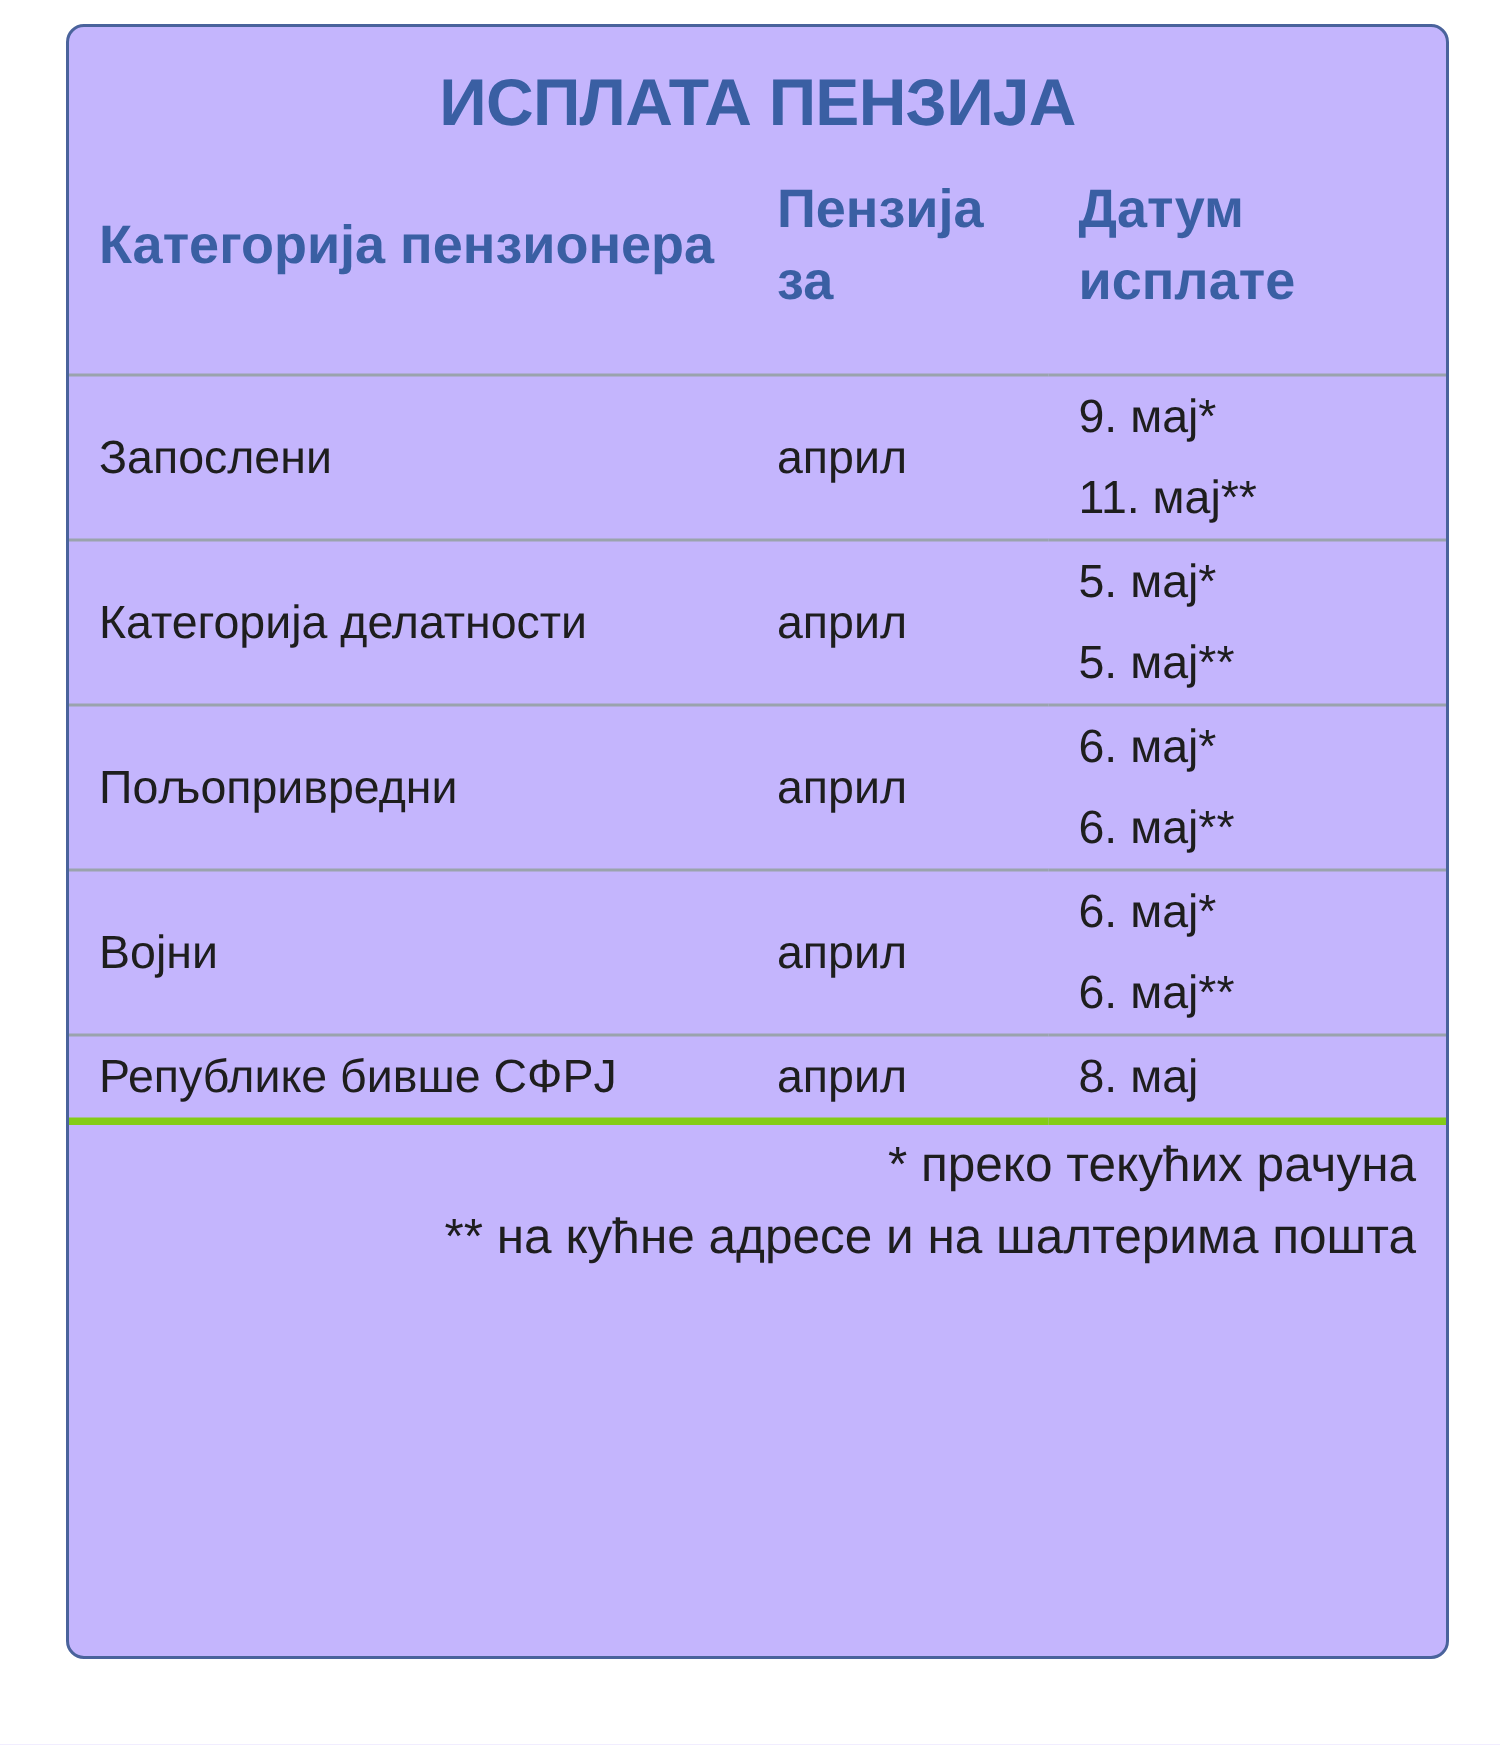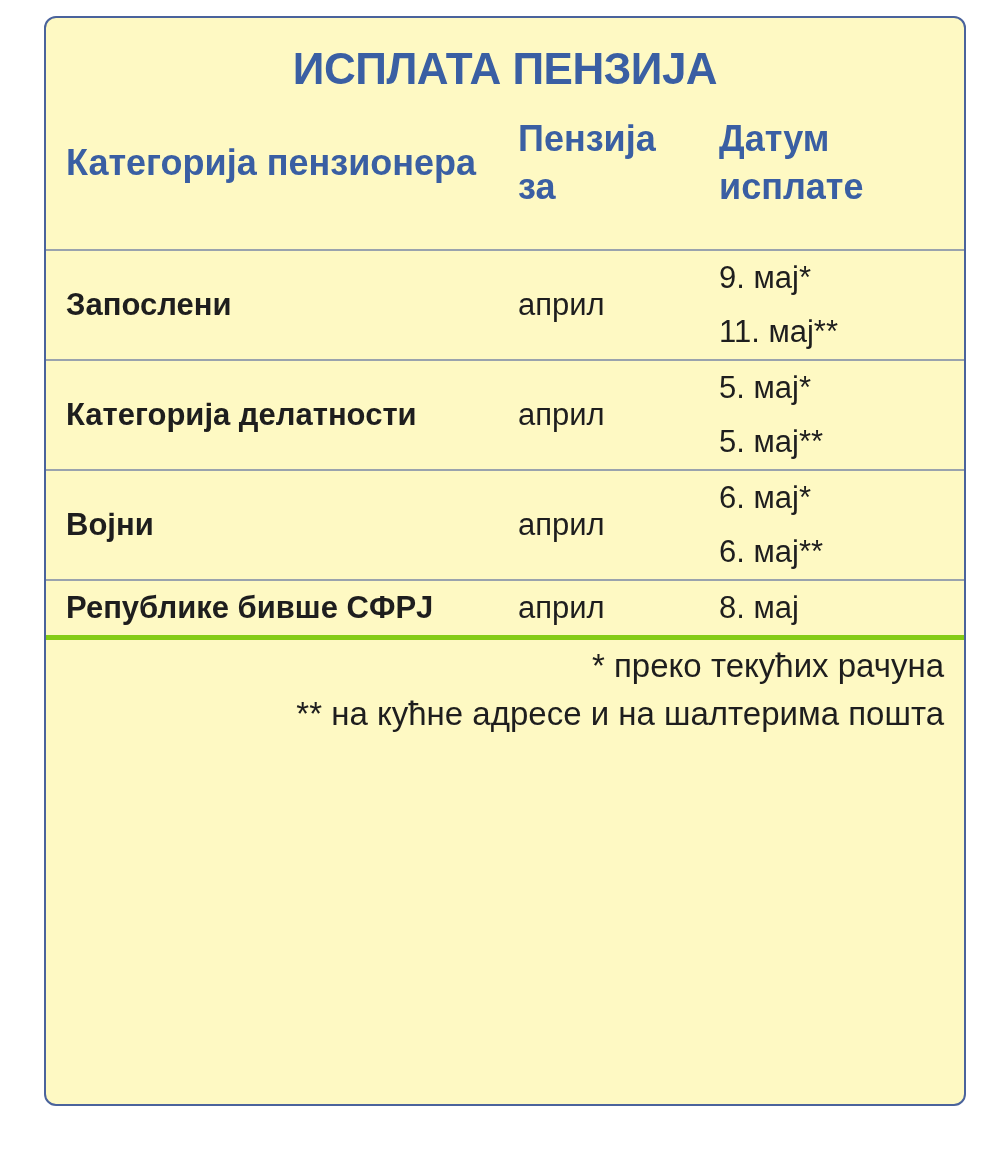--- a/index.html
+++ b/index.html
@@ -12,21 +12,21 @@
       height: 1163px;
       position: relative;
       font-family: "Liberation Sans", "DejaVu Sans", sans-serif;
     }
     .card {
       position: absolute;
       left: 44px;
       top: 16px;
       width: 922px;
       height: 1090px;
-      background: #fef9c3;
+      background: #c4b5fd;
       border: 2px solid #4a639c;
       border-radius: 12px;
       box-sizing: border-box;
       overflow: hidden;
     }
     .title {
       text-align: center;
       color: #3a5fa3;
       font-weight: bold;
       font-size: 44px;
@@ -54,21 +54,21 @@
     th.c2, th.c3 { padding-bottom: 34px; }
     th.c1 { padding-bottom: 34px; }
     td {
       font-size: 31px;
       color: #1e1e1e;
       vertical-align: middle;
       padding: 0 0 0 20px;
       line-height: 54px;
       border-top: 2px solid #9aa3ad;
     }
-    td.cat { font-weight: bold; }
+    td.cat { font-weight: normal; }
     tr.last td { border-bottom: 5px solid #84cc16; }
     .c1 { width: 452px; }
     .c2 { width: 201px; }
     .c3 { }
     .notes {
       text-align: right;
       padding-right: 20px;
       font-size: 33px;
       color: #1e1e1e;
       line-height: 48px;
@@ -100,20 +100,28 @@
       </tr>
       <tr>
         <td class="cat">Категорија делатности</td>
         <td>април</td>
         <td>
           <div>5. мај*</div>
           <div>5. мај**</div>
         </td>
       </tr>
       <tr>
+        <td class="cat">Пољопривредни</td>
+        <td>април</td>
+        <td>
+          <div>6. мај*</div>
+          <div>6. мај**</div>
+        </td>
+      </tr>
+      <tr>
         <td class="cat">Војни</td>
         <td>април</td>
         <td>
           <div>6. мај*</div>
           <div>6. мај**</div>
         </td>
       </tr>
       <tr class="last">
         <td class="cat">Републике бивше СФРЈ</td>
         <td>април</td>

